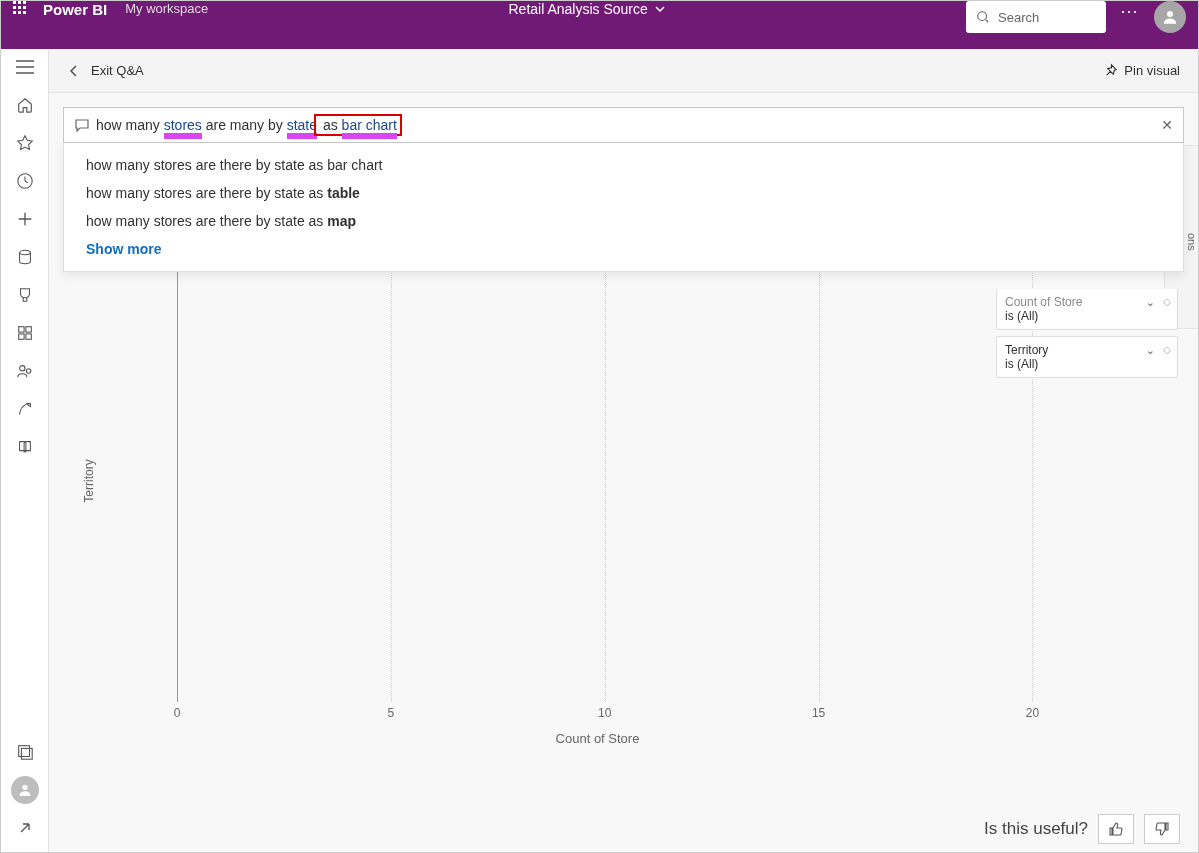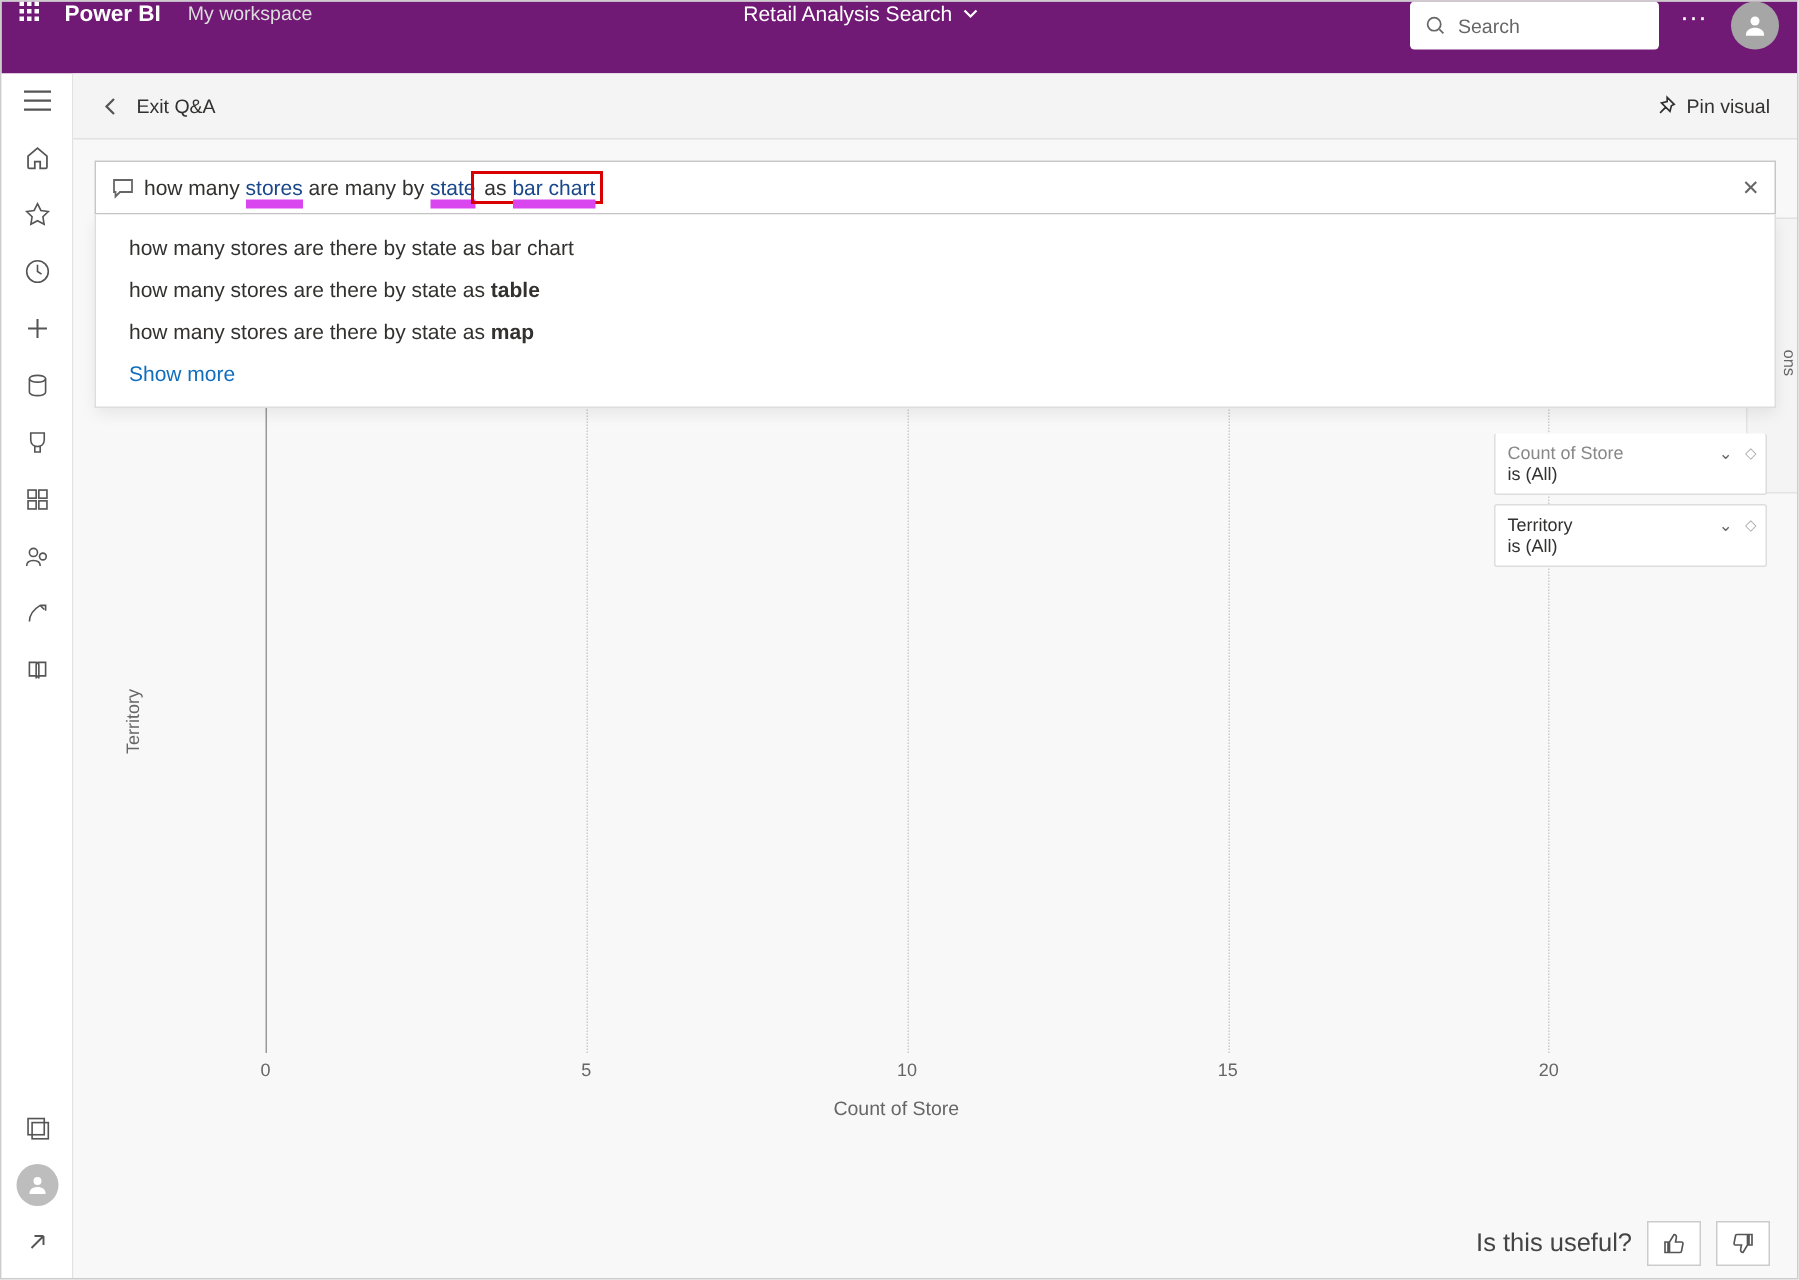--- a/index.html
+++ b/index.html
@@ -3,21 +3,21 @@
 <meta charset="utf-8">
 <style>
 * { box-sizing: border-box; margin: 0; padding: 0; }
 body { font-family: "Segoe UI", -apple-system, sans-serif; font-size: 13px; color: #323130; background: #fff; width: 1199px; height: 853px; overflow: hidden; border: 1px solid #ccc; }
 .topbar { background: #701a75; color: #fff; height: 48px; display: flex; align-items: flex-start; padding: 0 12px; }
 .waffle { width: 16px; height: 16px; display: grid; grid-template-columns: repeat(3,3px); grid-template-rows: repeat(3,3px); gap: 2px; margin-right: 14px; cursor: pointer; }
 .waffle span { background: #fff; width: 3px; height: 3px; }
 .brand { font-weight: 600; font-size: 15px; margin-right: 18px; }
 .workspace-name { font-size: 13px; color: #ddd; }
 .top-center { flex: 1; text-align: center; font-size: 14px; display: flex; justify-content: center; align-items: center; gap: 6px; }
-.search-box { background: #fff; border-radius: 3px; height: 32px; width: 166px; display: flex; align-items: center; padding: 0 10px; color: #666; margin-right: 14px; }
+.search-box { background: #fff; border-radius: 3px; height: 32px; width: 140px; display: flex; align-items: center; padding: 0 10px; color: #666; margin-right: 14px; }
 .search-box svg { width: 14px; height: 14px; margin-right: 8px; }
 .more-dots { color: #fff; margin-right: 16px; font-size: 18px; cursor: pointer; }
 .avatar { width: 32px; height: 32px; border-radius: 50%; background: #a6a6a6; display: flex; align-items: center; justify-content: center; }
 .avatar svg { width: 18px; height: 18px; fill: #fff; }
 .shell { display: flex; height: calc(853px - 48px - 2px); }
 .nav-rail { width: 48px; background: #fff; border-right: 1px solid #e1e1e1; display: flex; flex-direction: column; align-items: center; padding-top: 8px; gap: 18px; }
 .nav-rail .hamburger, .nav-rail .nav-icon { width: 20px; height: 20px; color: #555; cursor: pointer; display:flex; align-items:center; justify-content:center; }
 .nav-rail .bottom-group { margin-top: auto; margin-bottom: 14px; display:flex; flex-direction:column; gap:14px; align-items:center; }
 .nav-rail .avatar-small { width: 28px; height: 28px; border-radius: 50%; background: #bdbdbd; display:flex; align-items:center; justify-content:center; }
 .nav-rail .avatar-small svg { width:16px; height:16px; fill:#fff;}
@@ -29,21 +29,21 @@
 .qna-wrap { padding: 14px 14px 0 14px; position: relative; }
 .qna-input { position: relative; background: #fff; border: 1px solid #c7c7c7; height: 36px; display: flex; align-items: center; padding: 0 10px; }
 .qna-input svg.chat { width: 16px; height: 16px; margin-right: 6px; color: #666; flex-shrink:0;}
 .qna-text { flex: 1; font-size: 14px; white-space: nowrap; }
 .qna-text .kw { color: #19478a; border-bottom: 6px solid #d946ef; }
 .qna-text .red-box { border: 2px solid #d80000; padding: 1px 3px; margin-left: -3px; }
 .qna-clear { cursor: pointer; color: #666; font-size: 14px; }
 .suggest-panel { background: #fff; border: 1px solid #ddd; border-top: none; padding: 8px 0 8px 22px; box-shadow: 0 4px 10px rgba(0,0,0,0.08); position: absolute; left: 14px; right: 14px; top: 50px; z-index: 20; }
 .suggest-item { padding: 6px 0; font-size: 14px; cursor: pointer; }
 .suggest-item .bold { font-weight: 600; }
-.show-more { color: #106ebe; font-size: 14px; padding: 6px 0; cursor: pointer; }
+.show-more { color: #106ebe; font-size: 14px; padding: 6px 0; cursor: pointer; font-weight: bold; }
 .chart-area { position: absolute; top: 120px; left: 18px; right: 70px; bottom: 60px; }
 .y-axis-title { position: absolute; left: 0px; top: 50%; transform: translateY(-50%) rotate(-90deg); font-size: 12px; color: #666; }
 .bars-wrap { position: absolute; left: 110px; top: 0; right: 10px; bottom: 90px; display: flex; gap: 8px; }
 .bar-row { display: flex; align-items: center; height: 33px; }
 .bar-label { width: 0; margin-left: -28px; font-size: 12px; color: #666; text-align: right; width: 22px; }
 .bar-track { flex: 1; position: relative; height: 100%; margin-left: 6px; }
 .bar { position: absolute; left: 0; top: 3px; bottom: 3px; background: #118dff; }
 .x-grid { position: absolute; left: 110px; right: 10px; top: 0; bottom: 90px; pointer-events: none; }
 .x-grid-line { position: absolute; top: 0; bottom: 0; border-left: 1px dotted #ccc; }
 .x-ticks { position: absolute; left: 110px; right: 10px; bottom: 70px; height: 16px; }
@@ -70,21 +70,21 @@
       <span></span>
       <span></span>
       <span></span>
       <span></span>
       <span></span>
       <span></span>
   </div>
   <div class="brand">Power BI</div>
   <div class="workspace-name">My workspace</div>
   <div class="top-center">
-    <span>Retail Analysis Search</span>
+    <span>Retail Analysis Source</span>
     <svg width="12" height="12" viewBox="0 0 12 12">
         <path d="M2 4l4 4 4-4" stroke="#fff" stroke-width="1.5" fill="none"></path>
       </svg>
   </div>
   <div class="search-box">
     <svg viewBox="0 0 16 16">
         <circle cx="7" cy="7" r="5" stroke="#666" stroke-width="1.3" fill="none"></circle>
         <path d="M11 11l3 3" stroke="#666" stroke-width="1.3"></path>
       </svg>
     <span>Search</span>

